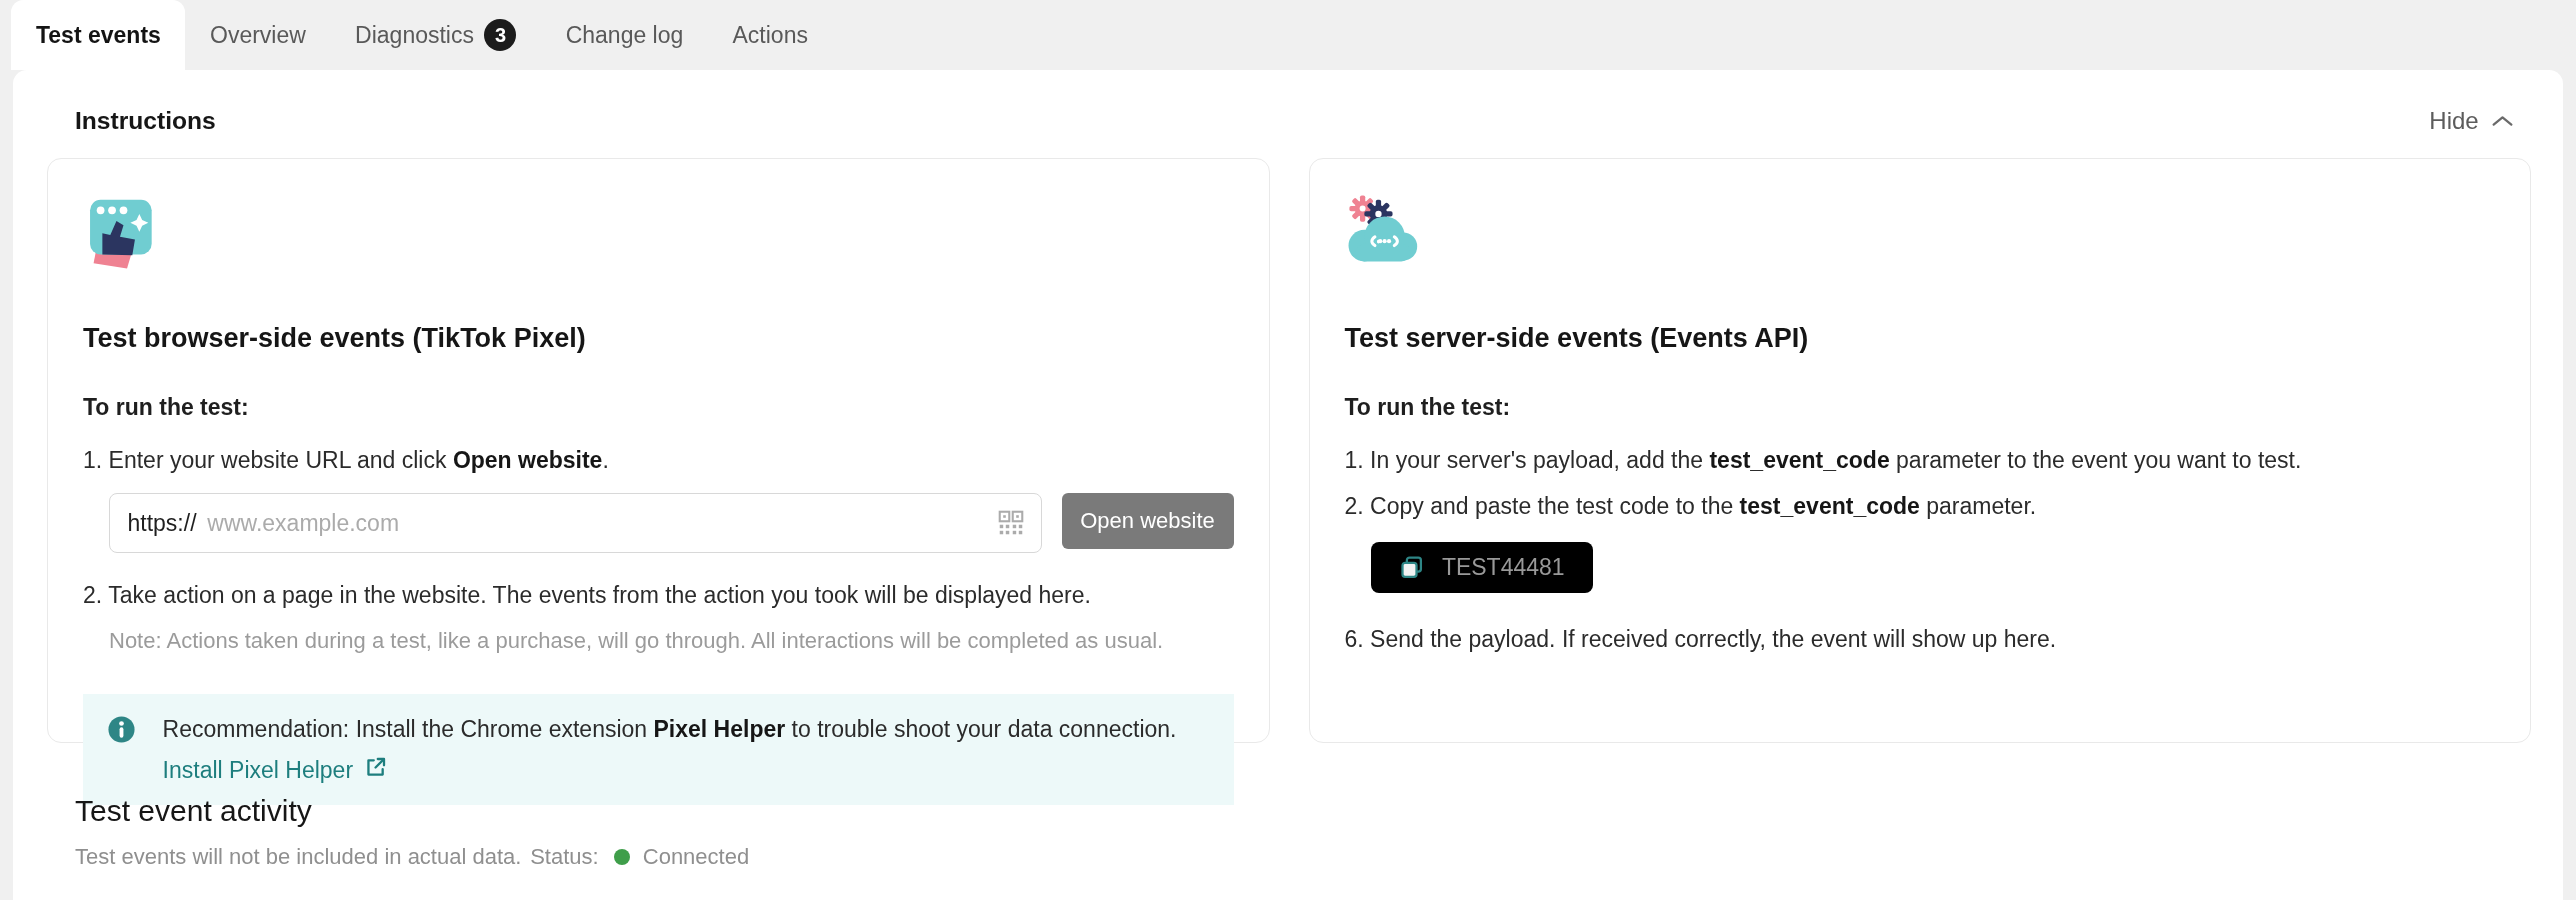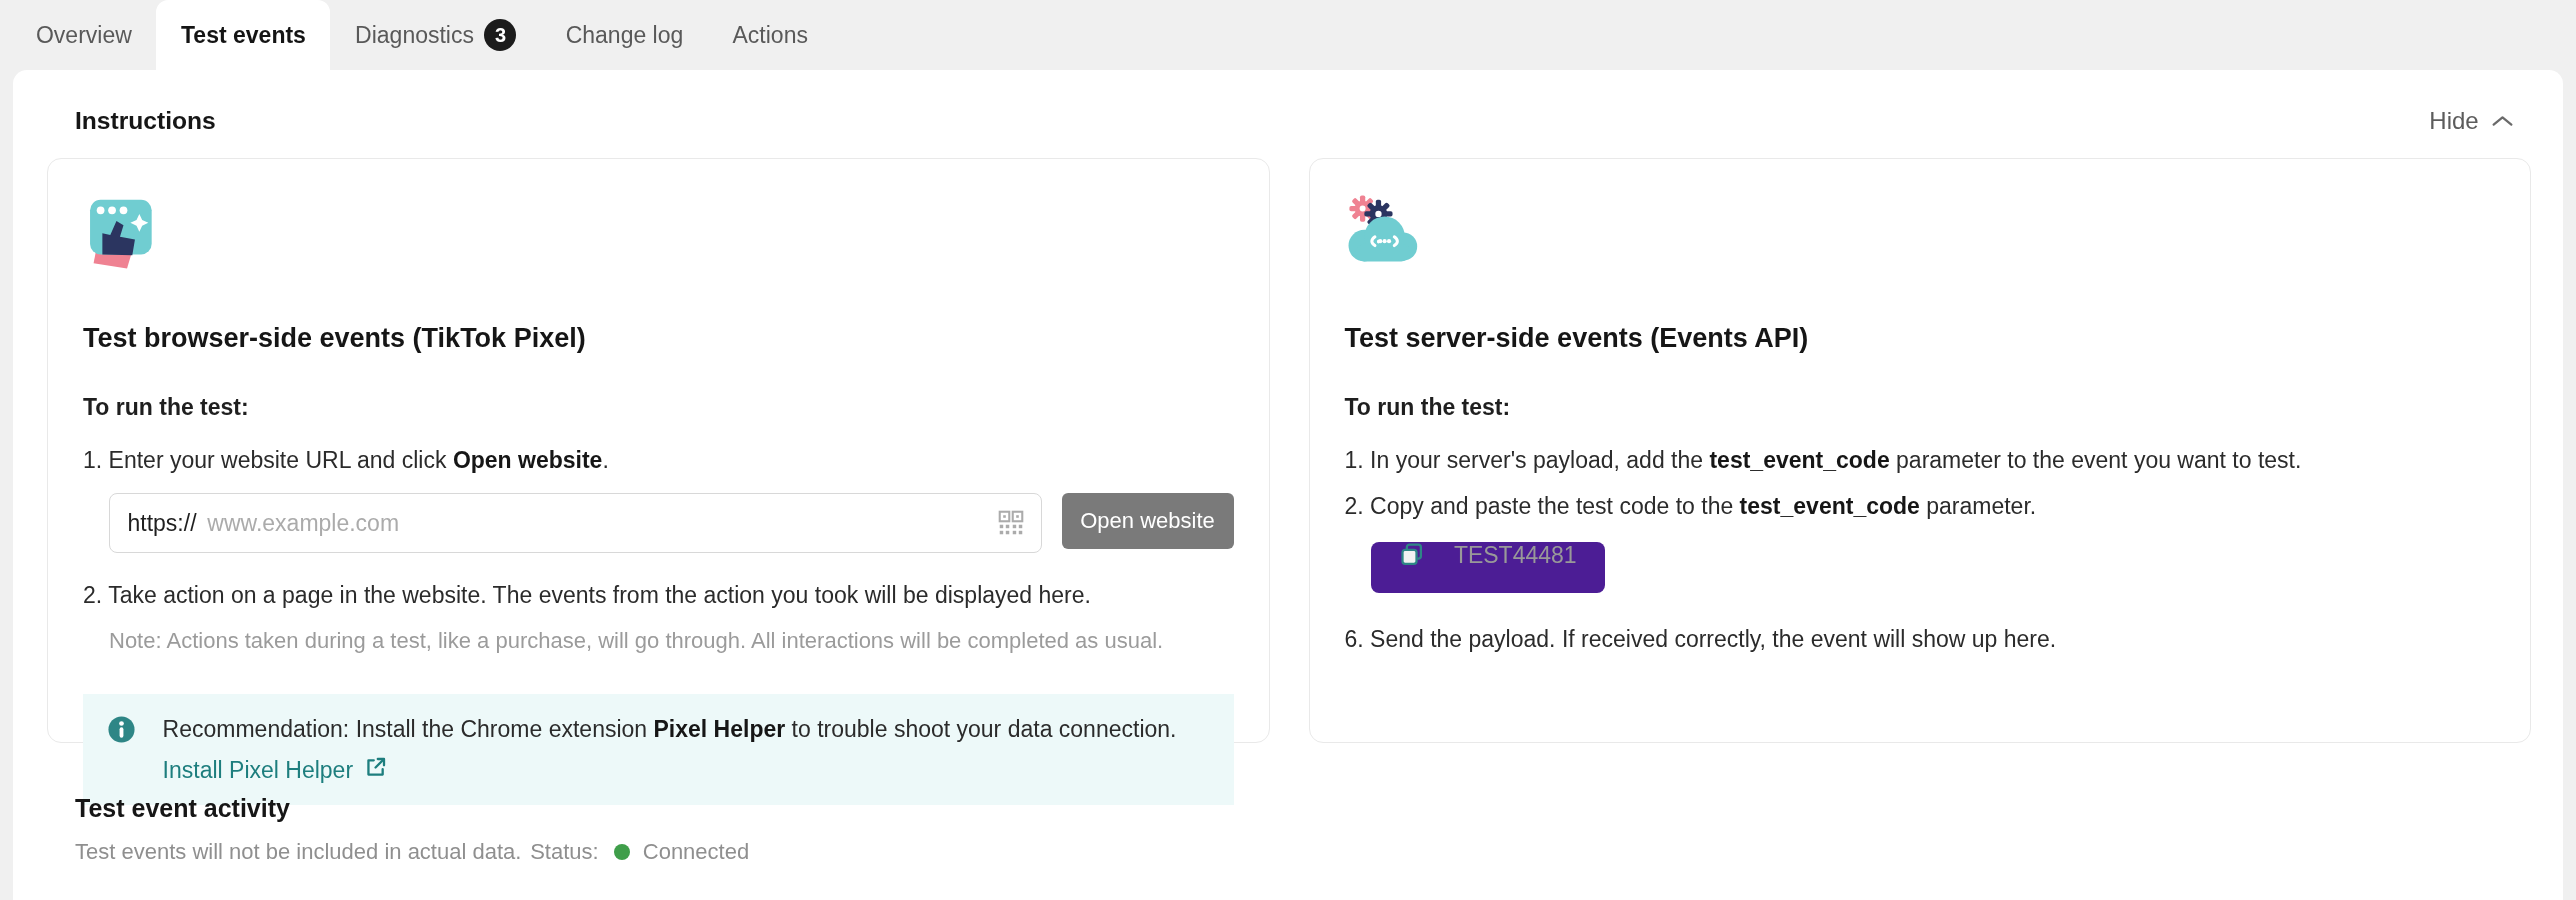--- a/index.html
+++ b/index.html
@@ -39,38 +39,38 @@
   .url-input::placeholder{color:#ababab;}
   .qr-icon{margin-left:12.3px;display:flex;}
   .open-btn{width:172px;height:56px;background:#7a7a7a;color:#fff;border:none;border-radius:6.1px;
     font-size:22px;font-family:"Liberation Sans",sans-serif;cursor:pointer;}
   
   .rec-box{margin-top:37px;background:#edf9f9;border-radius:0;padding:19.3px 24.6px;display:flex;gap:28px;align-items:flex-start;}
   .rec-text{font-size:23px;line-height:1.45;color:#2b2b2b;}
   .rec-text b{font-weight:700;color:#161616;}
   .rec-link{display:flex;align-items:center;gap:10.5px;margin-top:8.8px;color:#1d7e7e;font-size:23px;cursor:pointer;}
   
-  .code-chip{display:inline-flex;gap:30px;height:51px;padding:0 28px;background:#4c1d95;
+  .code-chip{display:inline-flex;align-items:center;gap:18px;height:51px;padding:0 28px;background:#000000;
     border-radius:8px;margin:7px 0 30px 26px;cursor:pointer;}
   .code-chip span{font-size:23px;color:#999;}
   
   .activity{margin:51px 0 0 62px;}
-  .activity-title{font-size:25px;font-weight:700;color:#161616;}
+  .activity-title{font-size:30px;font-weight:400;color:#161616;}
   .activity-sub{display:flex;align-items:center;gap:8.8px;margin-top:16px;font-size:22px;color:#8f8f8f;}
   .status-dot{width:16px;height:16px;border-radius:50%;background:#3f9e4a;display:inline-block;margin:0 3.5px 0 7px;}
 </style>
 </head>
 <body>
 
 <div class="tabbar">
-  <div class="tab">
-    <span>Overview</span>
-  </div>
   <div class="tab active">
     <span>Test events</span>
+  </div>
+  <div class="tab">
+    <span>Overview</span>
   </div>
   <div class="tab">
     <span>Diagnostics</span>
     <span class="tab-badge">3</span>
   </div>
   <div class="tab">
     <span>Change log</span>
   </div>
   <div class="tab">
     <span>Actions</span>

